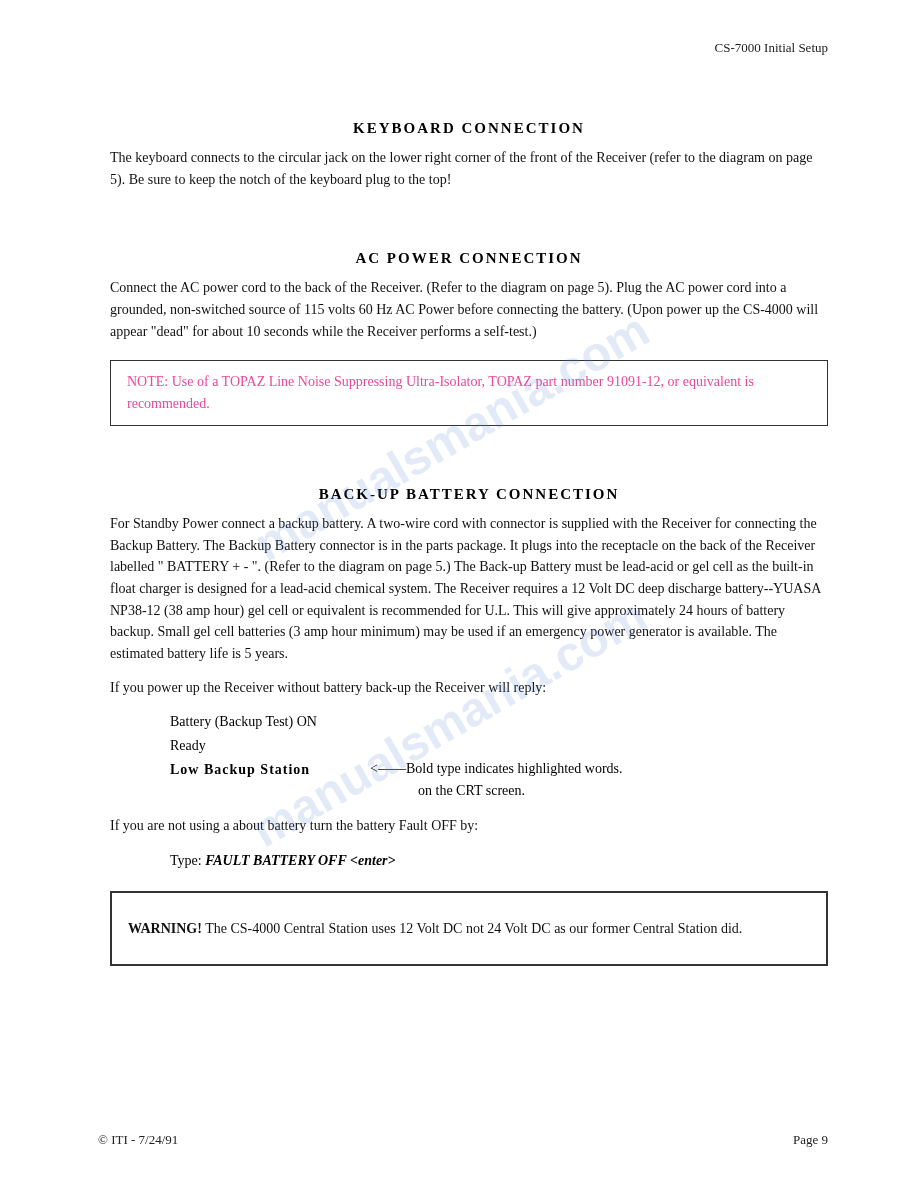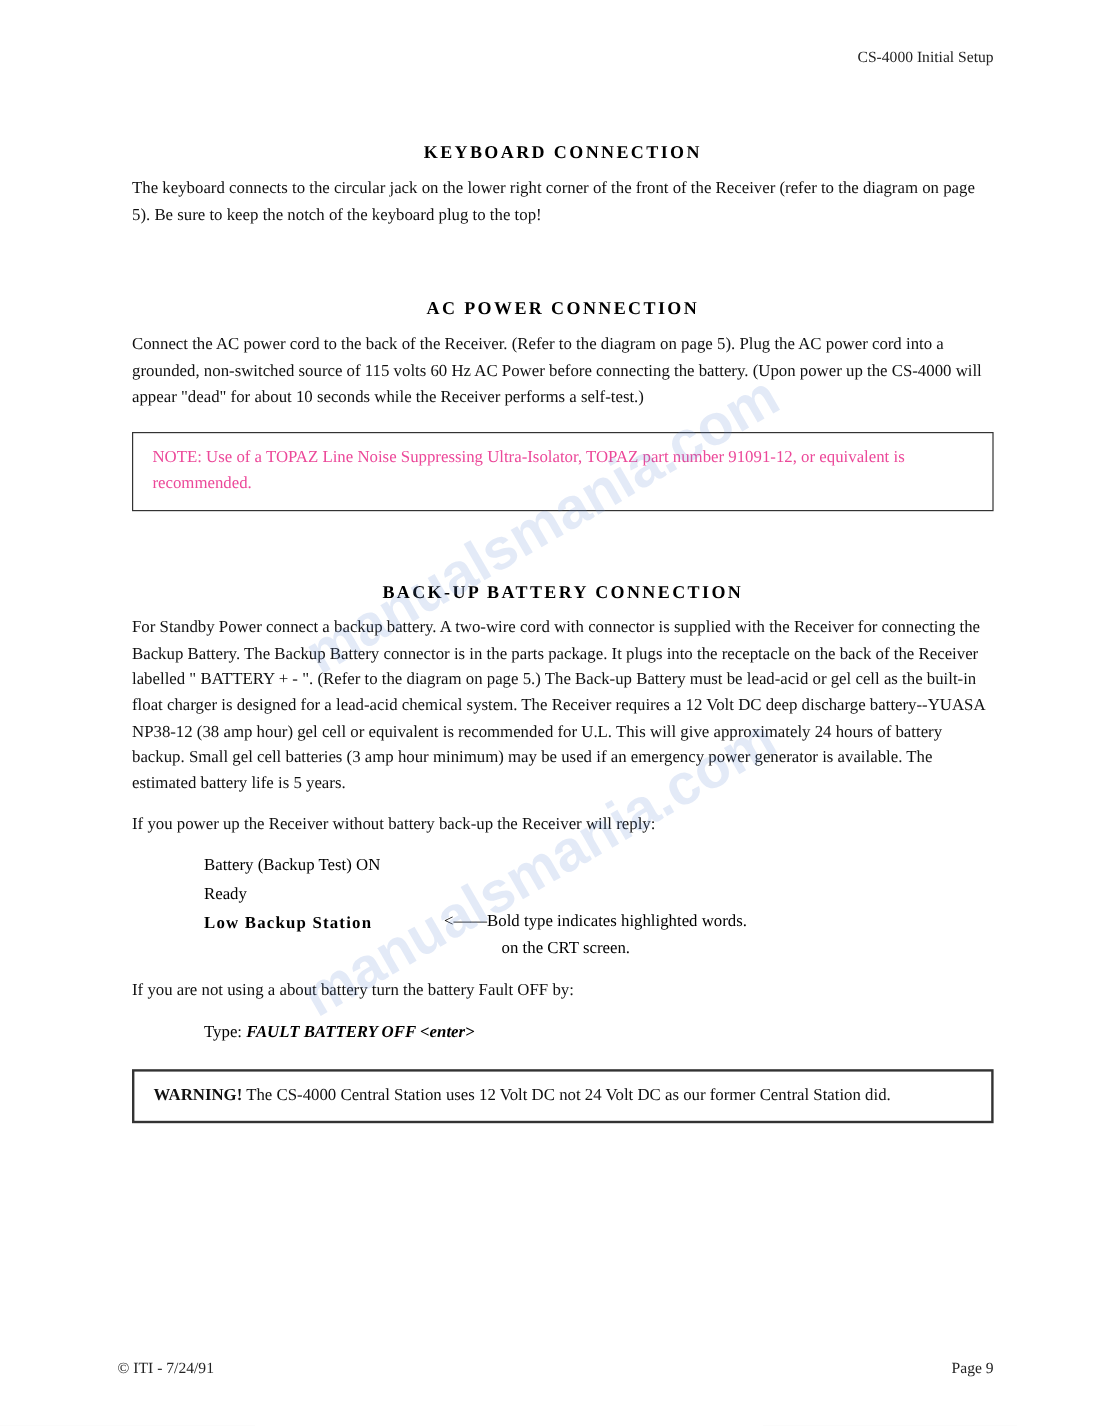--- a/index.html
+++ b/index.html
@@ -58,21 +58,21 @@
       border: 1.5px solid #333;
       padding: 10px 16px;
       margin: 18px 0;
       font-size: 14px;
       line-height: 1.55;
       color: #ec4899;
     }
 
     .warning-box {
       border: 2px solid #333;
-      padding: 10px 16px;
+      padding: 25px 16px;
       margin: 18px 0;
       font-size: 14px;
       line-height: 1.55;
       color: #111;
     }
 
     .warning-box strong {
       font-weight: bold;
     }
 
@@ -163,21 +163,21 @@
       <text x="50%" y="38%" text-anchor="middle" transform="rotate(-30, 459, 450)" font-family="Arial, sans-serif" font-size="48" fill="rgba(100,140,210,0.18)" font-weight="bold">
         manualsmania.com
       </text>
       <text x="50%" y="62%" text-anchor="middle" transform="rotate(-30, 459, 740)" font-family="Arial, sans-serif" font-size="48" fill="rgba(100,140,210,0.18)" font-weight="bold">
         manualsmania.com
       </text>
     </svg>
   </div>
 
   <div class="header-right">
-    <span>CS-4000 Initial Setup</span>
+    <span>CS-7000 Initial Setup</span>
   </div>
 
   <div>
     <div class="section-title">KEYBOARD  CONNECTION</div>
     <p>The keyboard connects to the circular jack on the lower right corner of the front of the Receiver (refer to the diagram on page 5).  Be sure to keep the notch of the keyboard plug to the top!</p>
   </div>
 
   <div>
     <div class="section-title">AC POWER  CONNECTION</div>
     <p>Connect the AC power cord to the back of the Receiver.  (Refer to the diagram on page 5).  Plug the AC power cord into a grounded, non-switched source of 115 volts 60 Hz AC Power before connecting the battery.  (Upon power up the CS-4000 will appear "dead" for about 10 seconds while the Receiver performs a self-test.)</p>

